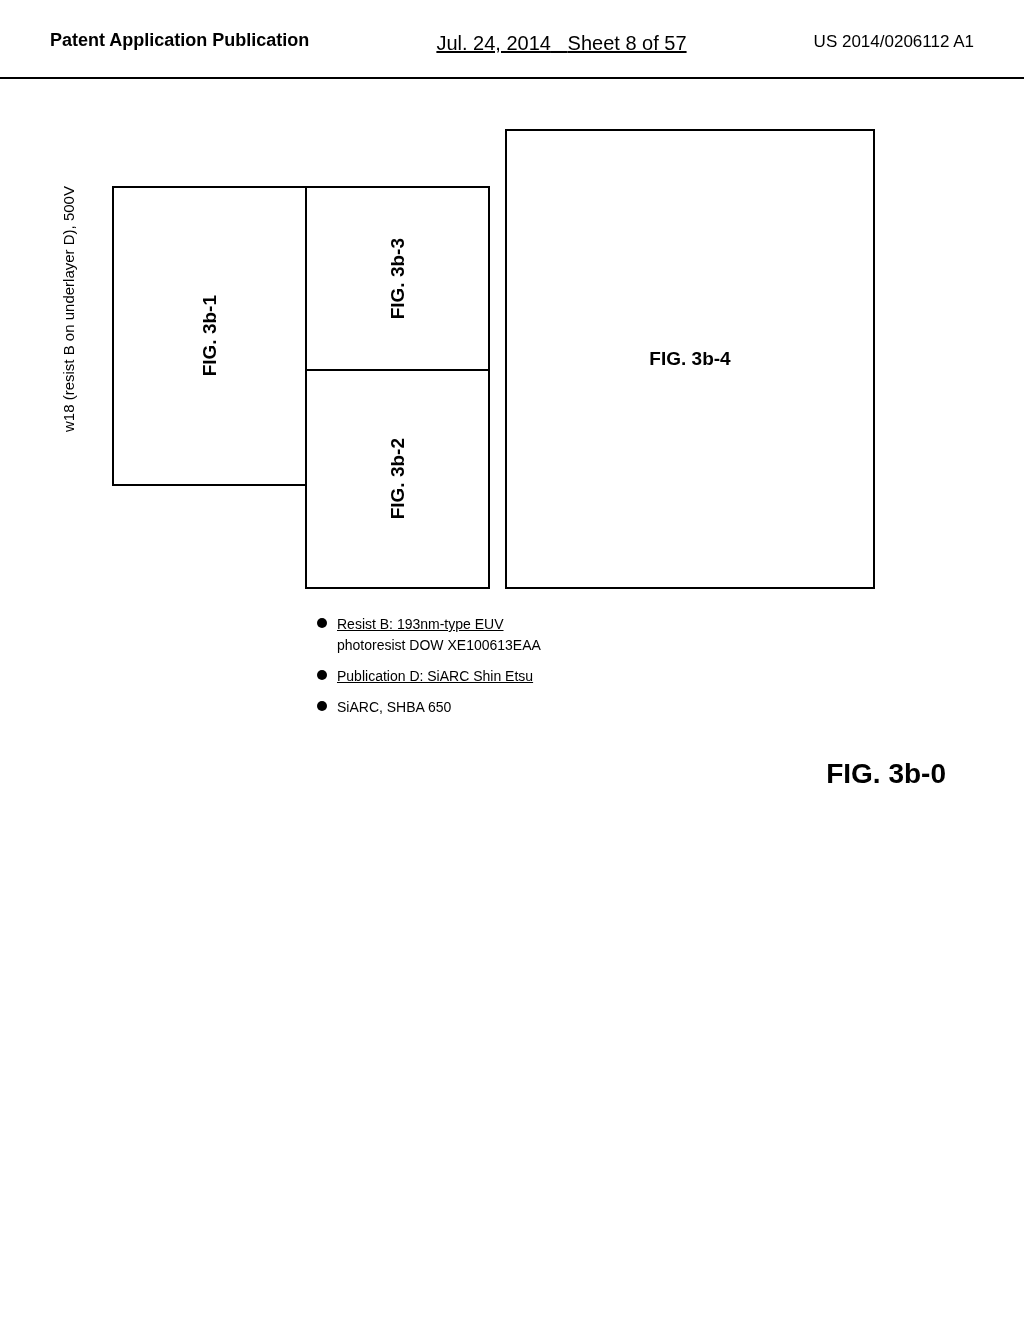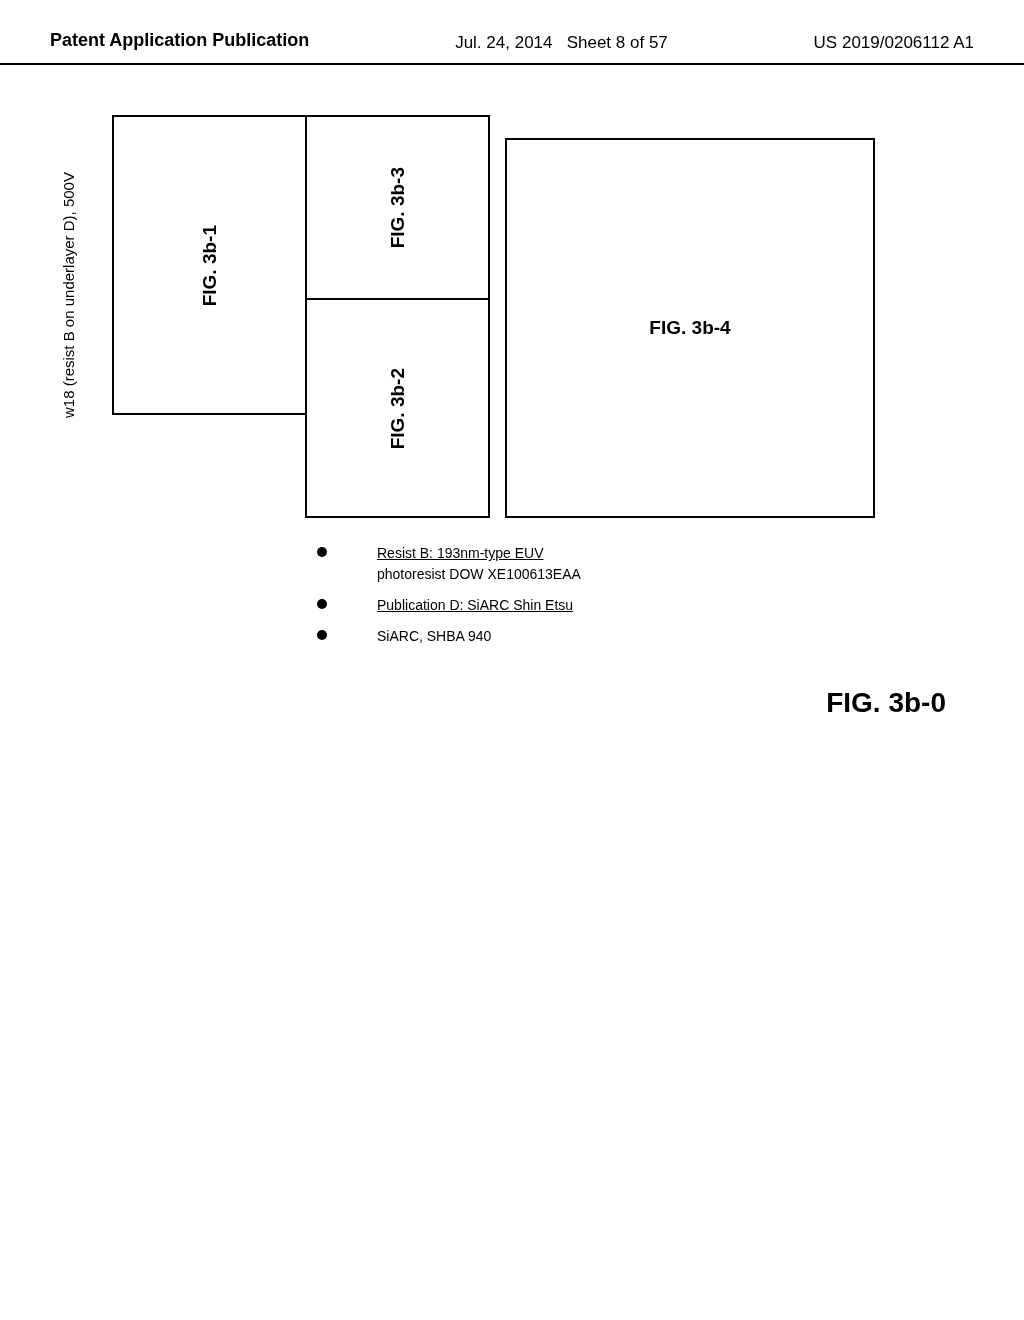--- a/index.html
+++ b/index.html
@@ -12,35 +12,36 @@
       width: 1024px;
       height: 1320px;
       background: #ffffff;
       font-family: Arial, Helvetica, sans-serif;
       overflow: hidden;
     }
 
     .header {
       display: flex;
       justify-content: space-between;
-      align-items: flex-end;
-      padding: 28px 50px 10px 50px;
+      align-items: flex-start;
+      padding: 28px 50px 22px 50px;
       border-bottom: 2px solid #000;
     }
 
     .header-left {
       font-size: 18px;
       font-weight: bold;
       line-height: 1.4;
     }
 
     .header-center {
-      font-size: 17px;
+      font-size: 20px;
       text-align: center;
       padding-top: 4px;
+      text-decoration: underline;
     }
 
     .header-right {
       font-size: 17px;
       text-align: right;
       padding-top: 4px;
     }
 
     .box-3b1 {
       border: 2px solid #000;
@@ -91,21 +92,20 @@
 
     .fig-label-h {
       font-size: 19px;
       font-weight: bold;
     }
 
     .annotation-line {
       display: flex;
       align-items: flex-start;
       margin-bottom: 10px;
-      gap: 40px;
     }
 
     .dot {
       width: 10px;
       height: 10px;
       border-radius: 50%;
       background: #000;
       min-width: 10px;
       margin-top: 4px;
       margin-right: 10px;
@@ -117,21 +117,21 @@
     }
   </style>
 </head>
 <body>
 
 <div class="header">
   <div class="header-left">Patent Application Publication</div>
   <div class="header-center">
     <span>Jul. 24, 2014</span>&nbsp;&nbsp;&nbsp;<span>Sheet 8 of 57</span>
   </div>
-  <div class="header-right">US 2019/0206112 A1</div>
+  <div class="header-right">US 2014/0206112 A1</div>
 </div>
 
 <div style="padding: 50px 60px 20px 60px; display: flex; flex-direction: column;">
 
   <div style="display: flex; align-items: flex-start; width: 100%;">
 
     <div style="writing-mode: vertical-rl; transform: rotate(180deg); font-size: 15px; font-weight: normal; white-space: nowrap; margin-right: 35px; margin-top: 80px; align-self: flex-start; height: 200px; display: flex; align-items: center; justify-content: center;">
       <span>w18 (resist B on underlayer D), 500V</span>
     </div>
 
@@ -151,21 +151,21 @@
               <div class="box-3b3" style="width: 185px; height: 185px; border: 2px solid #000; display: flex; align-items: center; justify-content: center; margin-left: -2px;">
                 <span class="fig-label-v">FIG. 3b-3</span>
               </div>
               <div class="box-3b2" style="width: 185px; height: 220px; border: 2px solid #000; display: flex; align-items: center; justify-content: center; margin-left: -2px; margin-top: -2px;">
                 <span class="fig-label-v">FIG. 3b-2</span>
               </div>
             </div>
           </div>
         </div>
 
-        <div class="box-3b4" style="width: 370px; height: 380px; border: 2px solid #000; display: flex; align-items: center; justify-content: center; margin-left: 15px;">
+        <div class="box-3b4" style="width: 370px; height: 460px; border: 2px solid #000; display: flex; align-items: center; justify-content: center; margin-left: 15px;">
           <span class="fig-label-h">FIG. 3b-4</span>
         </div>
 
       </div>
 
       <div style="display: flex; margin-top: 25px; margin-left: 195px;">
 
         <div style="margin-left: 10px;">
 
           <div class="annotation-line">
@@ -178,21 +178,21 @@
 
           <div class="annotation-line">
             <div class="dot"></div>
             <div class="ann-text">
               <u>Publication D: SiARC Shin Etsu</u>
             </div>
           </div>
 
           <div class="annotation-line">
             <div class="dot"></div>
-            <div class="ann-text">SiARC, SHBA 940</div>
+            <div class="ann-text">SiARC, SHBA 650</div>
           </div>
         </div>
 
       </div>
 
       <div style="display: flex; justify-content: flex-end; margin-top: 30px; margin-right: 18px;">
         <span style="font-size: 28px; font-weight: bold;">FIG. 3b-0</span>
       </div>
 
     </div>

